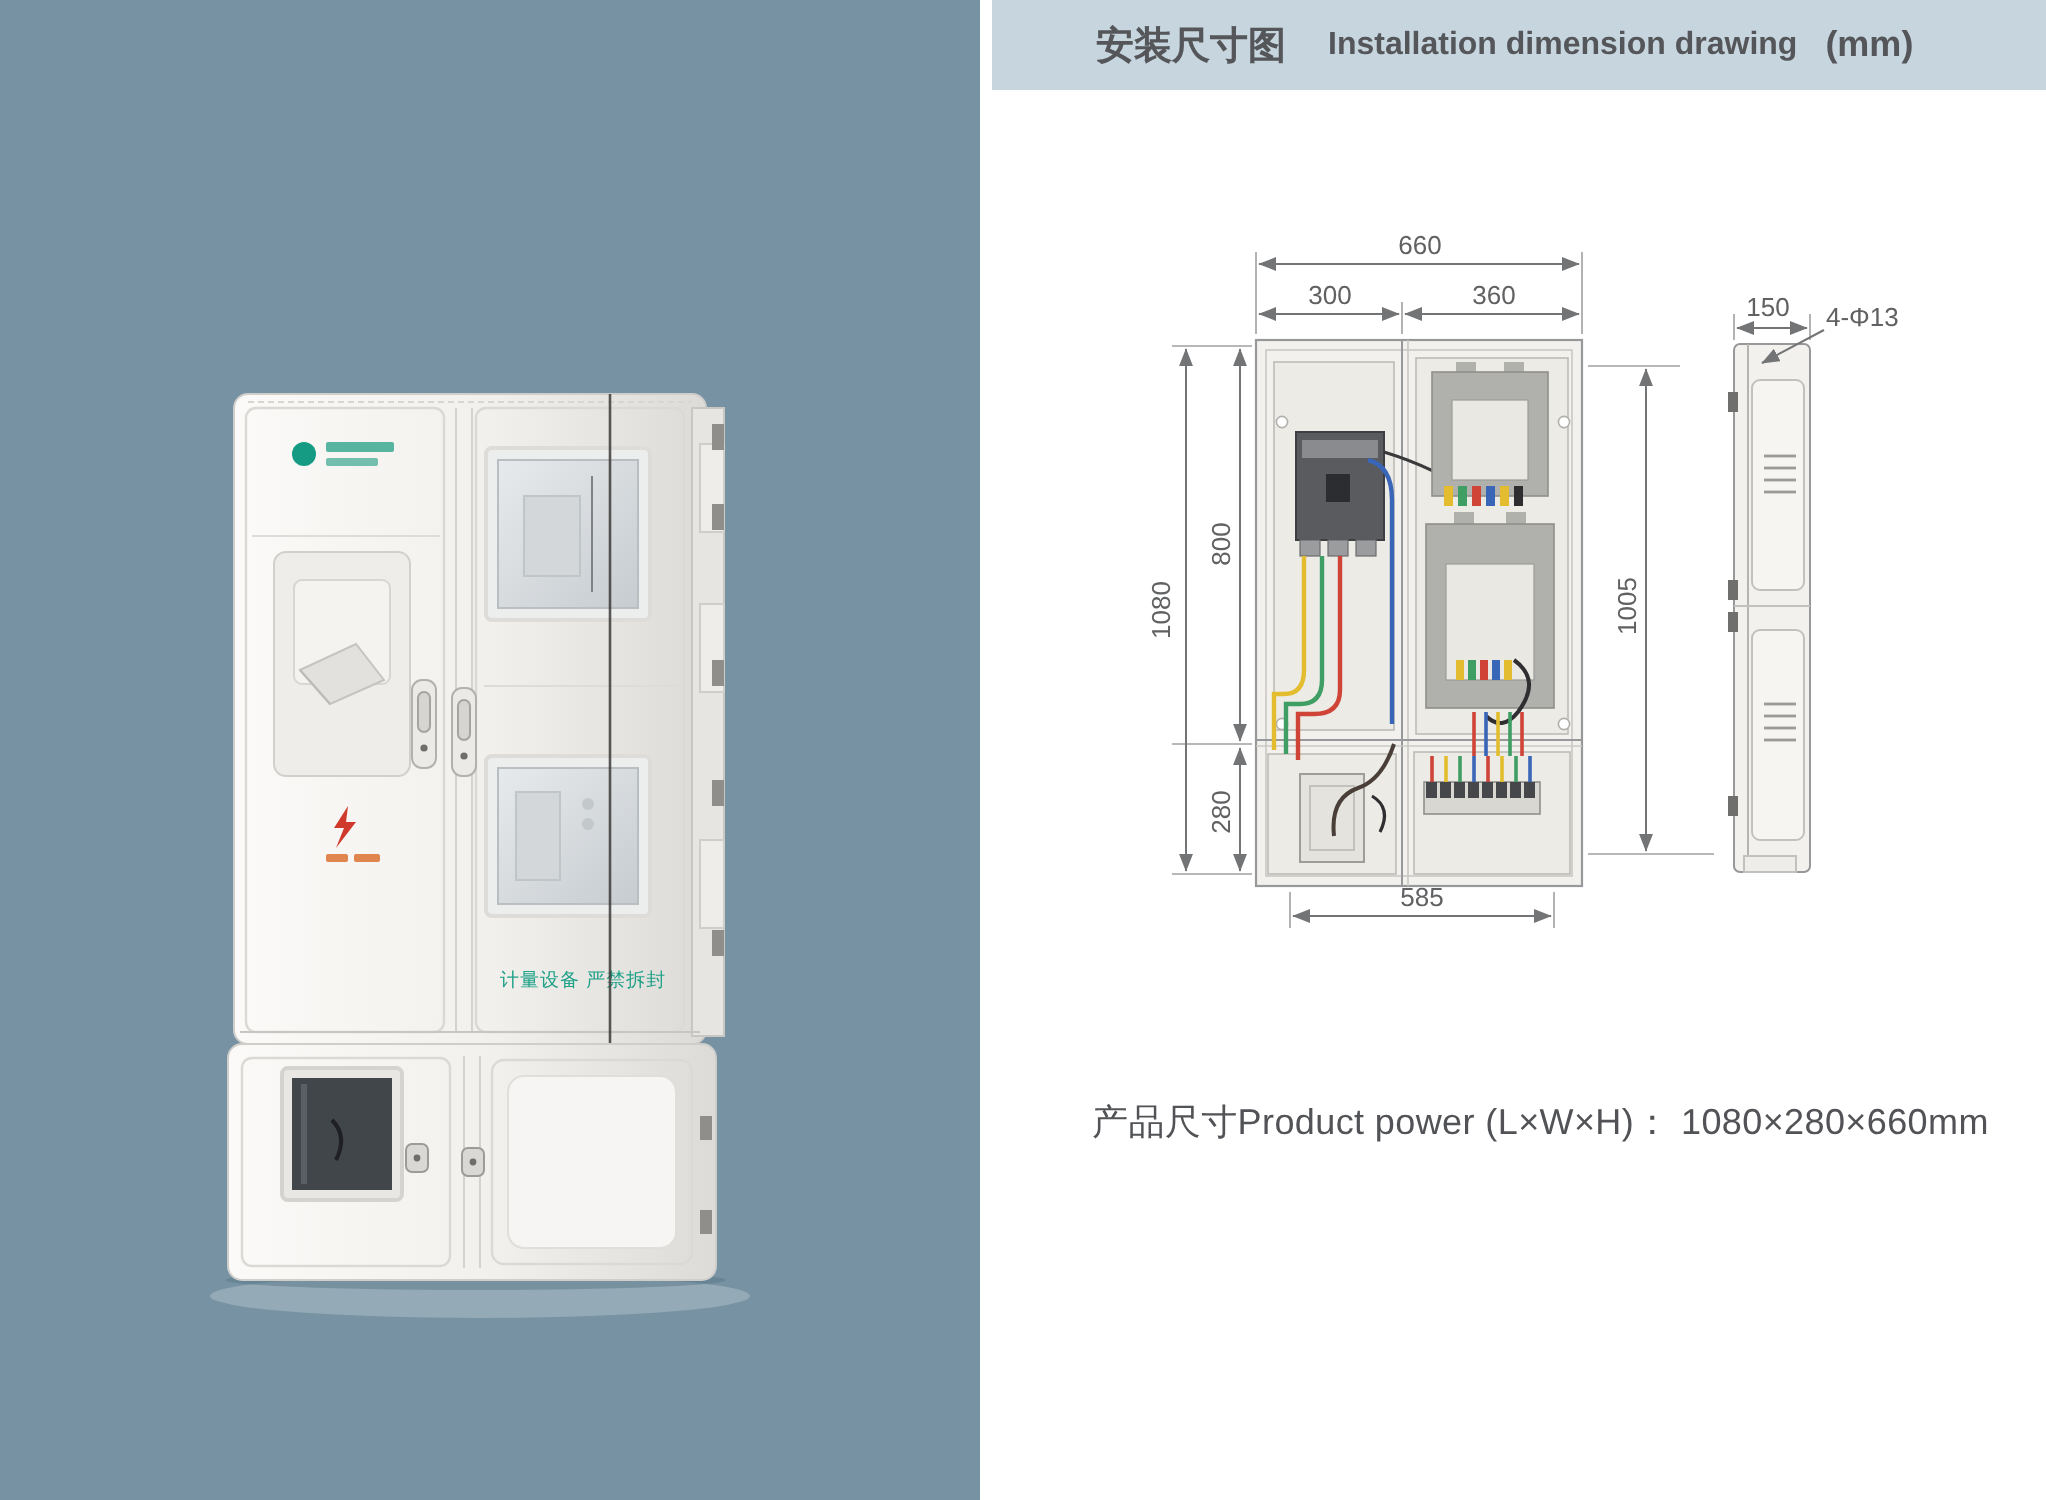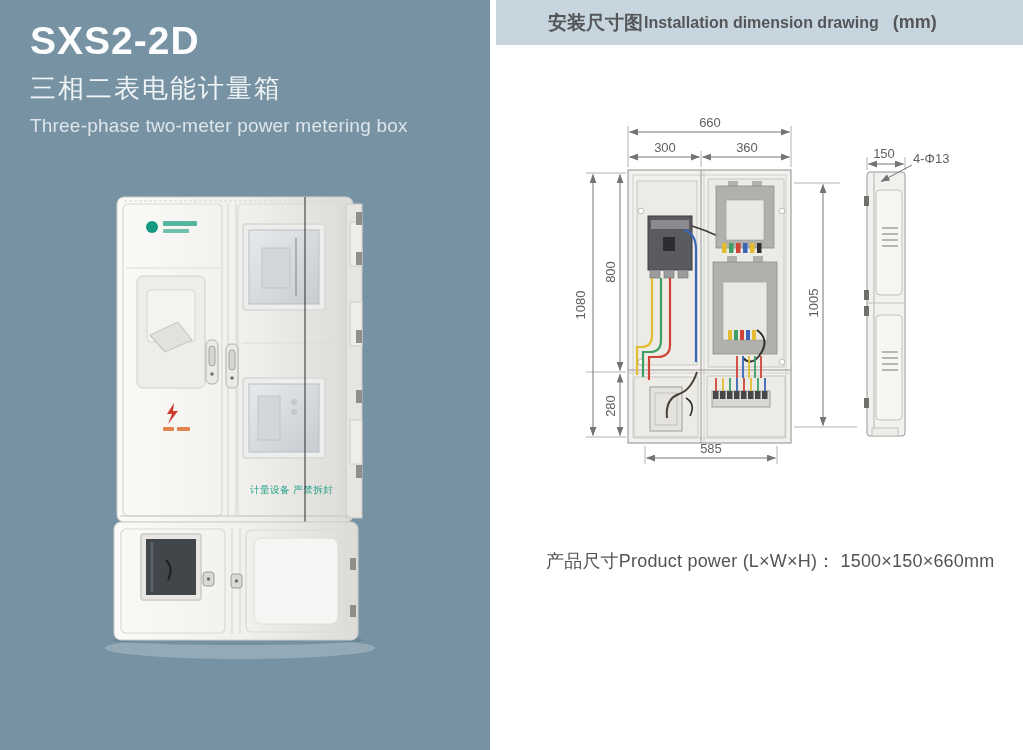--- a/index.html
+++ b/index.html
@@ -10,21 +10,21 @@
               background:var(--panel-bg,#7792a2);}
   .title-block{position:absolute;left:30px;top:20px;}
   .model{font-size:39px;font-weight:bold;color:#fcfdfe;letter-spacing:1px;line-height:1.1;}
   .sub-cn{font-size:26px;color:#eff4f6;margin-top:8px;letter-spacing:2px;}
   .sub-en{font-size:19px;color:#dde6eb;margin-top:9px;letter-spacing:.2px;}
 
   .header-bar{position:absolute;left:496px;top:0;width:551px;height:45px;
               background:var(--header-bg,#c6d5de);display:flex;align-items:center;
               box-sizing:border-box;padding-left:52px;color:var(--header-text,#55565a);}
   .header-cn{font-size:19px;font-weight:bold;}
-  .header-en{font-size:16px;font-weight:bold;margin-left:1px;}
+  .header-en{font-size:16px;font-weight:bold;margin-left:21px;}
   .header-unit{font-size:18px;font-weight:bold;margin-left:14px;}
 
   .product-size{position:absolute;left:546px;top:549px;font-size:18px;
                 color:var(--text-dark,#525356);letter-spacing:.2px;}
 
   svg{position:absolute;}
   #drawing{left:555px;top:100px;}
   #photo{left:95px;top:180px;}
 
   #drawing line.dim{stroke:var(--dim-line,#737476);stroke-width:1;}
@@ -37,25 +37,20 @@
   #drawing .cutout{fill:#e9e8e2;stroke:#9c9c98;stroke-width:.6;}
   #drawing .hole{fill:#ffffff;stroke:#b1b0ac;stroke-width:.8;}
   #drawing .seam{stroke:#97989a;stroke-width:1;}
   #drawing .seam2{stroke:#c9c8c4;stroke-width:.8;}
   #photo .doorseam{fill:none;stroke:#dbd9d5;stroke-width:1.2;}
 </style>
 </head>
 <body>
 
 <div class="left-panel">
-  <div class="title-block">
-    <div class="model">SXS2-2D</div>
-    <div class="sub-cn">三相二表电能计量箱</div>
-    <div class="sub-en">Three-phase two-meter power metering box</div>
-  </div>
 
   <svg id="photo" width="300" height="500" viewBox="95 180 300 500">
     <defs>
       <linearGradient id="bodyGrad" x1="0" y1="0" x2="1" y2="0">
         <stop offset="0" stop-color="#fbfaf8"></stop>
           <stop offset=".55" stop-color="#f1f0ed"></stop>
           <stop offset="1" stop-color="#dcdbd7"></stop>
       </linearGradient>
       <linearGradient id="winGrad" x1="0" y1="0" x2="1" y2="1">
         <stop offset="0" stop-color="#e7eaec"></stop>
@@ -353,14 +348,14 @@
     <text x="884" y="158" text-anchor="middle">150</text>
   </g>
   <g>
     <line class="dim" x1="912" y1="165" x2="881" y2="181.5" marker-end="url(#ah)"></line>
     <text x="913" y="163">4-Φ13</text>
   </g>
 </svg>
 
 <div class="product-size">
   <span>产品尺寸Product power (L×W×H)：</span>
-  <span>1500×150×660mm</span>
+  <span>1080×280×660mm</span>
 </div>
 
 </body></html>

